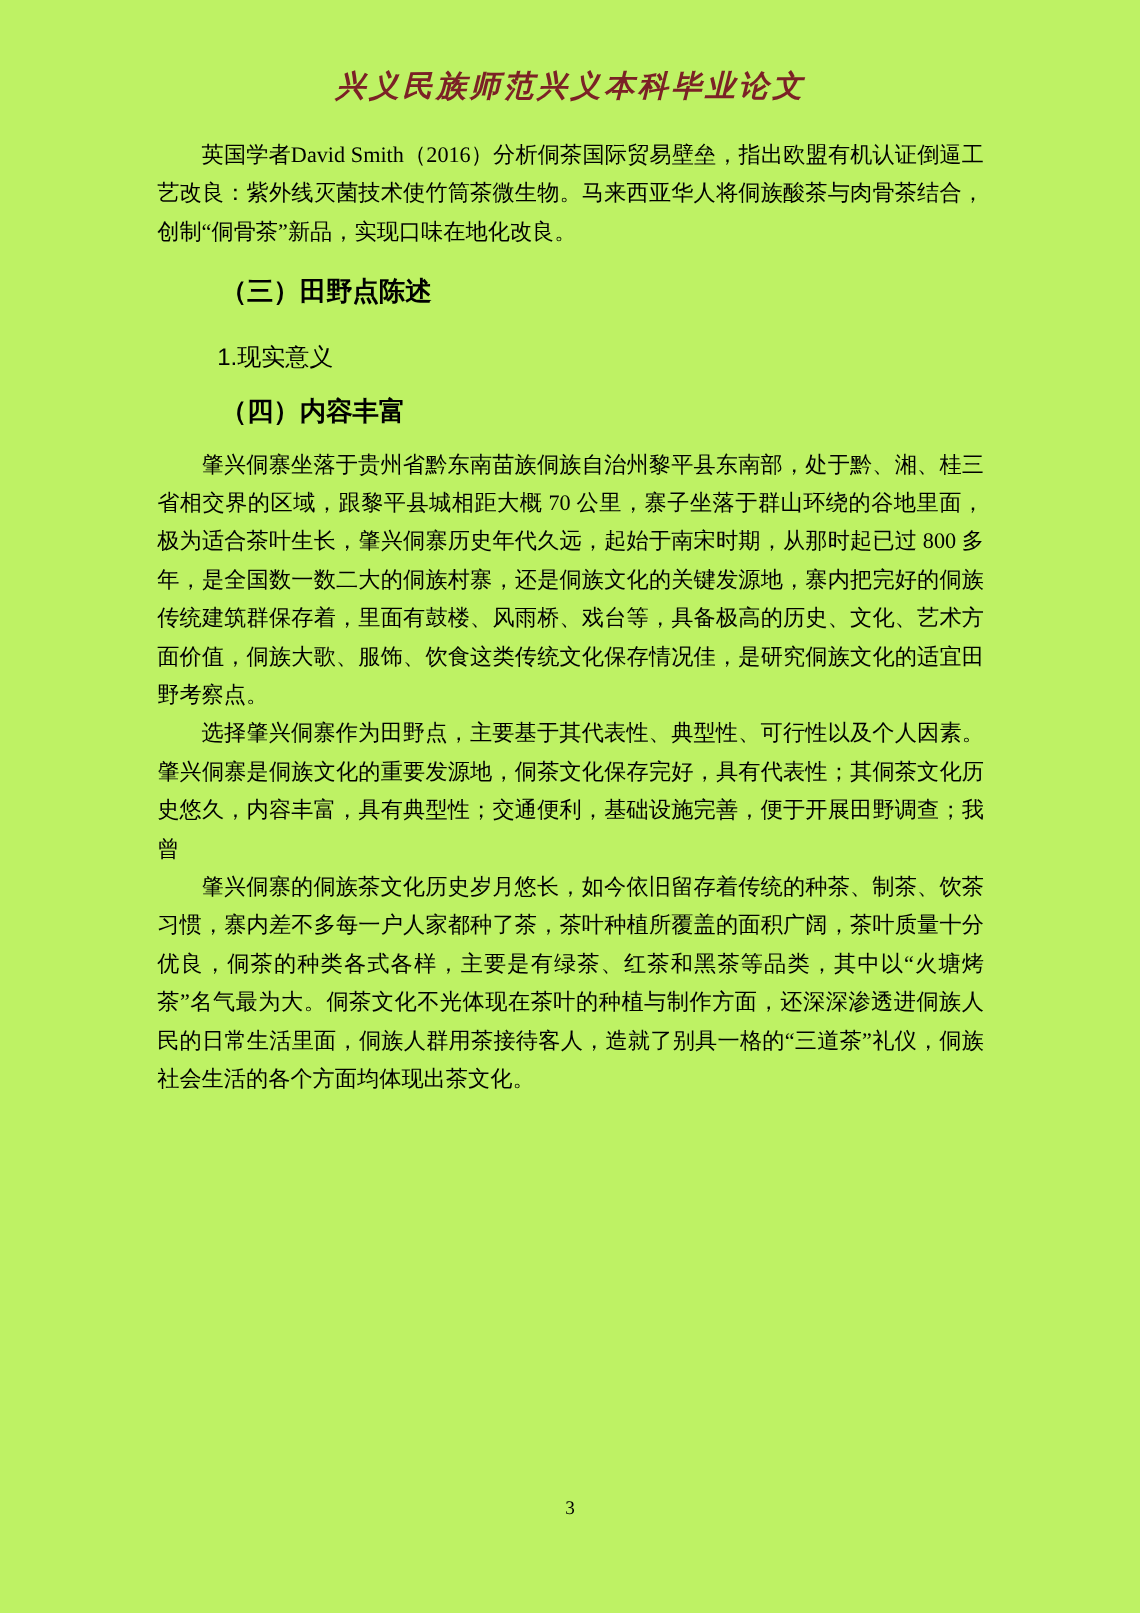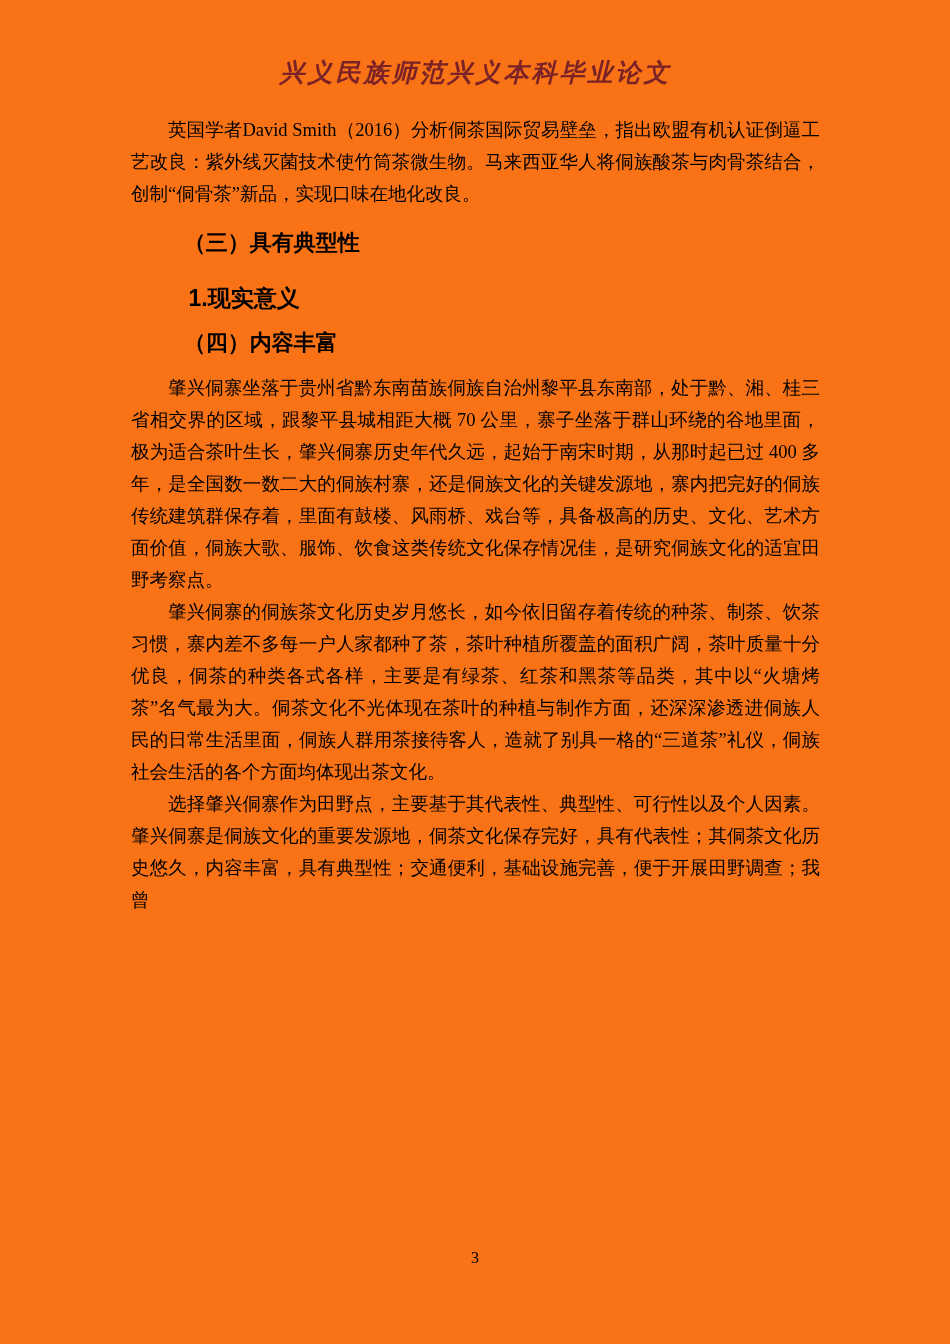--- a/index.html
+++ b/index.html
@@ -5,21 +5,21 @@
   html, body {
     margin: 0;
     padding: 0;
     background: #ffffff;
   }
   .page {
     position: relative;
     width: 950px;
     height: 1344px;
     margin: 0 auto;
-    background: #f97316;
+    background: #bef264;
     box-sizing: border-box;
     padding: 58px 130px 0 131px;
     font-family: "Liberation Serif", "DejaVu Serif", serif;
     color: #000000;
     overflow: hidden;
   }
   .header-title {
     text-align: center;
     font-size: 25px;
     font-weight: bold;
@@ -44,22 +44,22 @@
     font-weight: bold;
     line-height: 30px;
     margin: 18px 0 0 0;
     text-indent: 2.4em;
   }
   .section-heading.second {
     margin-top: 16px;
   }
   .sub-heading {
     font-family: "Liberation Sans", "DejaVu Sans", sans-serif;
-    font-size: 23px;
-    font-weight: bold;
+    font-size: 20px;
+    font-weight: normal;
     line-height: 28px;
     margin: 26px 0 0 0;
     text-indent: 2.5em;
   }
   .sub-heading.second {
     margin-top: 18px;
   }
   .after-sub {
     margin-top: 18px;
   }
@@ -82,30 +82,30 @@
 </style>
 </head>
 <body>
 
 <div class="page">
 
   <div class="header-title" style="color: rgb(123, 34, 38);">兴义民族师范兴义本科毕业论文</div>
 
   <p class="body-para para-first">英国学者David Smith（2016）分析侗茶国际贸易壁垒，指出欧盟有机认证倒逼工艺改良：紫外线灭菌技术使竹筒茶微生物。马来西亚华人将侗族酸茶与肉骨茶结合，创制“侗骨茶”新品，实现口味在地化改良。</p>
 
-  <h2 class="section-heading">（三）具有典型性</h2>
+  <h2 class="section-heading">（三）田野点陈述</h2>
 
   <h3 class="sub-heading">1.现实意义</h3>
 
 
 
 
   <h2 class="section-heading second">（四）内容丰富</h2>
 
-  <p class="body-para after-heading">肇兴侗寨坐落于贵州省黔东南苗族侗族自治州黎平县东南部，处于黔、湘、桂三省相交界的区域，跟黎平县城相距大概 70 公里，寨子坐落于群山环绕的谷地里面，极为适合茶叶生长，肇兴侗寨历史年代久远，起始于南宋时期，从那时起已过 400 多年，是全国数一数二大的侗族村寨，还是侗族文化的关键发源地，寨内把完好的侗族传统建筑群保存着，里面有鼓楼、风雨桥、戏台等，具备极高的历史、文化、艺术方面价值，侗族大歌、服饰、饮食这类传统文化保存情况佳，是研究侗族文化的适宜田野考察点。</p>
+  <p class="body-para after-heading">肇兴侗寨坐落于贵州省黔东南苗族侗族自治州黎平县东南部，处于黔、湘、桂三省相交界的区域，跟黎平县城相距大概 70 公里，寨子坐落于群山环绕的谷地里面，极为适合茶叶生长，肇兴侗寨历史年代久远，起始于南宋时期，从那时起已过 800 多年，是全国数一数二大的侗族村寨，还是侗族文化的关键发源地，寨内把完好的侗族传统建筑群保存着，里面有鼓楼、风雨桥、戏台等，具备极高的历史、文化、艺术方面价值，侗族大歌、服饰、饮食这类传统文化保存情况佳，是研究侗族文化的适宜田野考察点。</p>
+
+  <p class="body-para flow-para">选择肇兴侗寨作为田野点，主要基于其代表性、典型性、可行性以及个人因素。肇兴侗寨是侗族文化的重要发源地，侗茶文化保存完好，具有代表性；其侗茶文化历史悠久，内容丰富，具有典型性；交通便利，基础设施完善，便于开展田野调查；我曾</p>
 
   <p class="body-para flow-para">肇兴侗寨的侗族茶文化历史岁月悠长，如今依旧留存着传统的种茶、制茶、饮茶习惯，寨内差不多每一户人家都种了茶，茶叶种植所覆盖的面积广阔，茶叶质量十分优良，侗茶的种类各式各样，主要是有绿茶、红茶和黑茶等品类，其中以“火塘烤茶”名气最为大。侗茶文化不光体现在茶叶的种植与制作方面，还深深渗透进侗族人民的日常生活里面，侗族人群用茶接待客人，造就了别具一格的“三道茶”礼仪，侗族社会生活的各个方面均体现出茶文化。</p>
-
-  <p class="body-para flow-para">选择肇兴侗寨作为田野点，主要基于其代表性、典型性、可行性以及个人因素。肇兴侗寨是侗族文化的重要发源地，侗茶文化保存完好，具有代表性；其侗茶文化历史悠久，内容丰富，具有典型性；交通便利，基础设施完善，便于开展田野调查；我曾</p>
 
   <div class="page-number">3</div>
 
 </div>
 
 </body></html>

